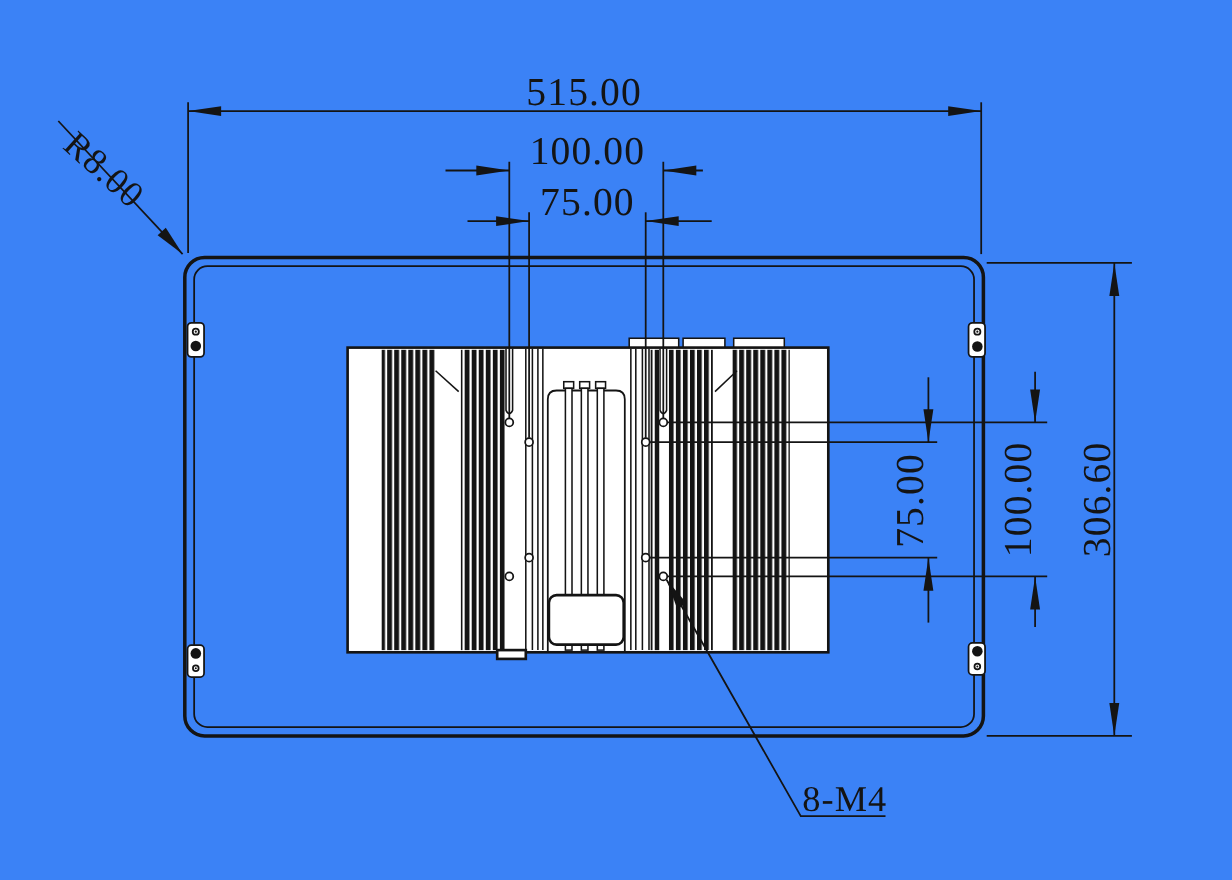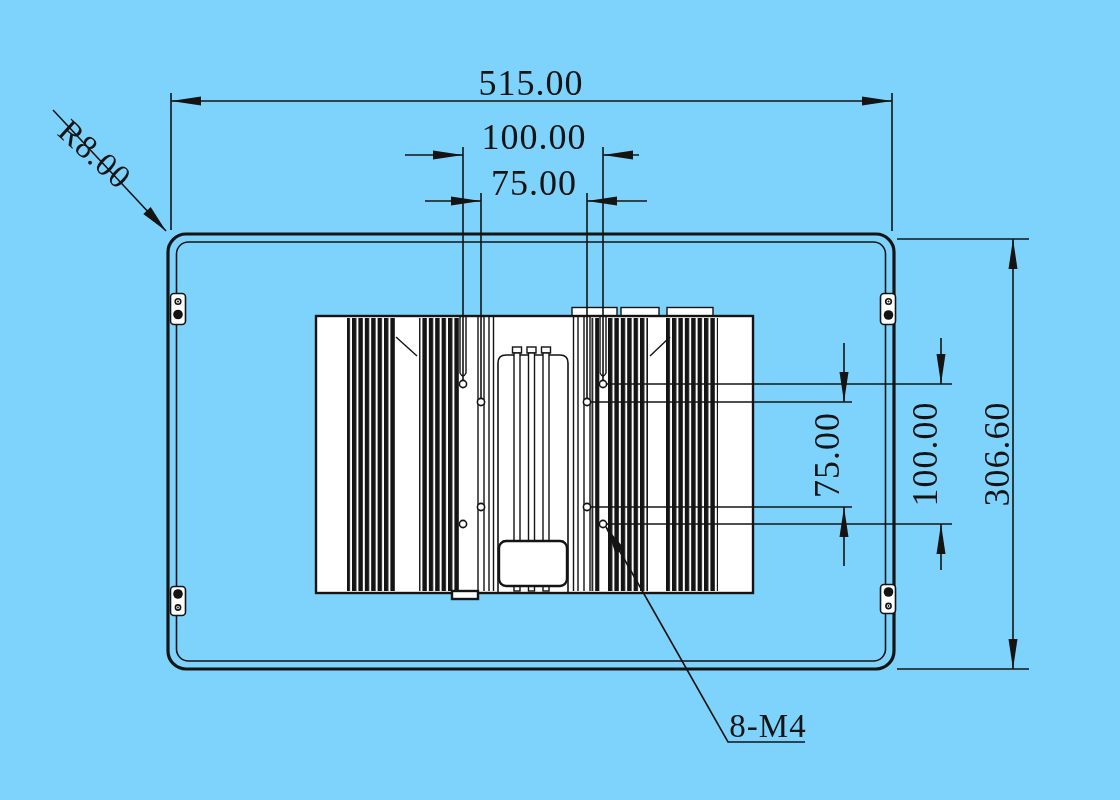--- a/index.html
+++ b/index.html
@@ -1,16 +1,16 @@
 <!DOCTYPE html>
 <html><head>
 <meta charset="utf-8">
 <style>
   html,body{margin:0;padding:0;background:#ffffff;}
-  .page{position:relative;width:1120px;height:800px;background:#7dd3fc;overflow:hidden;}
+  .page{position:relative;width:1120px;height:800px;background:#3b82f6;overflow:hidden;}
   svg text{font-family:"Liberation Serif", serif;fill:#141414;}
   .dim-t{font-size:36px;letter-spacing:1px;}
   .call-t{font-size:33px;letter-spacing:1px;}
   .ln{stroke:#141414;stroke-width:1.6;fill:none;}
   .thin{stroke:#141414;stroke-width:1.4;fill:none;}
   .thick{stroke:#141414;stroke-width:3.2;fill:none;}
   .med{stroke:#141414;stroke-width:2.4;fill:none;}
   .arr{fill:#141414;stroke:none;}
   .wfill{fill:#ffffff;}
 </style>

